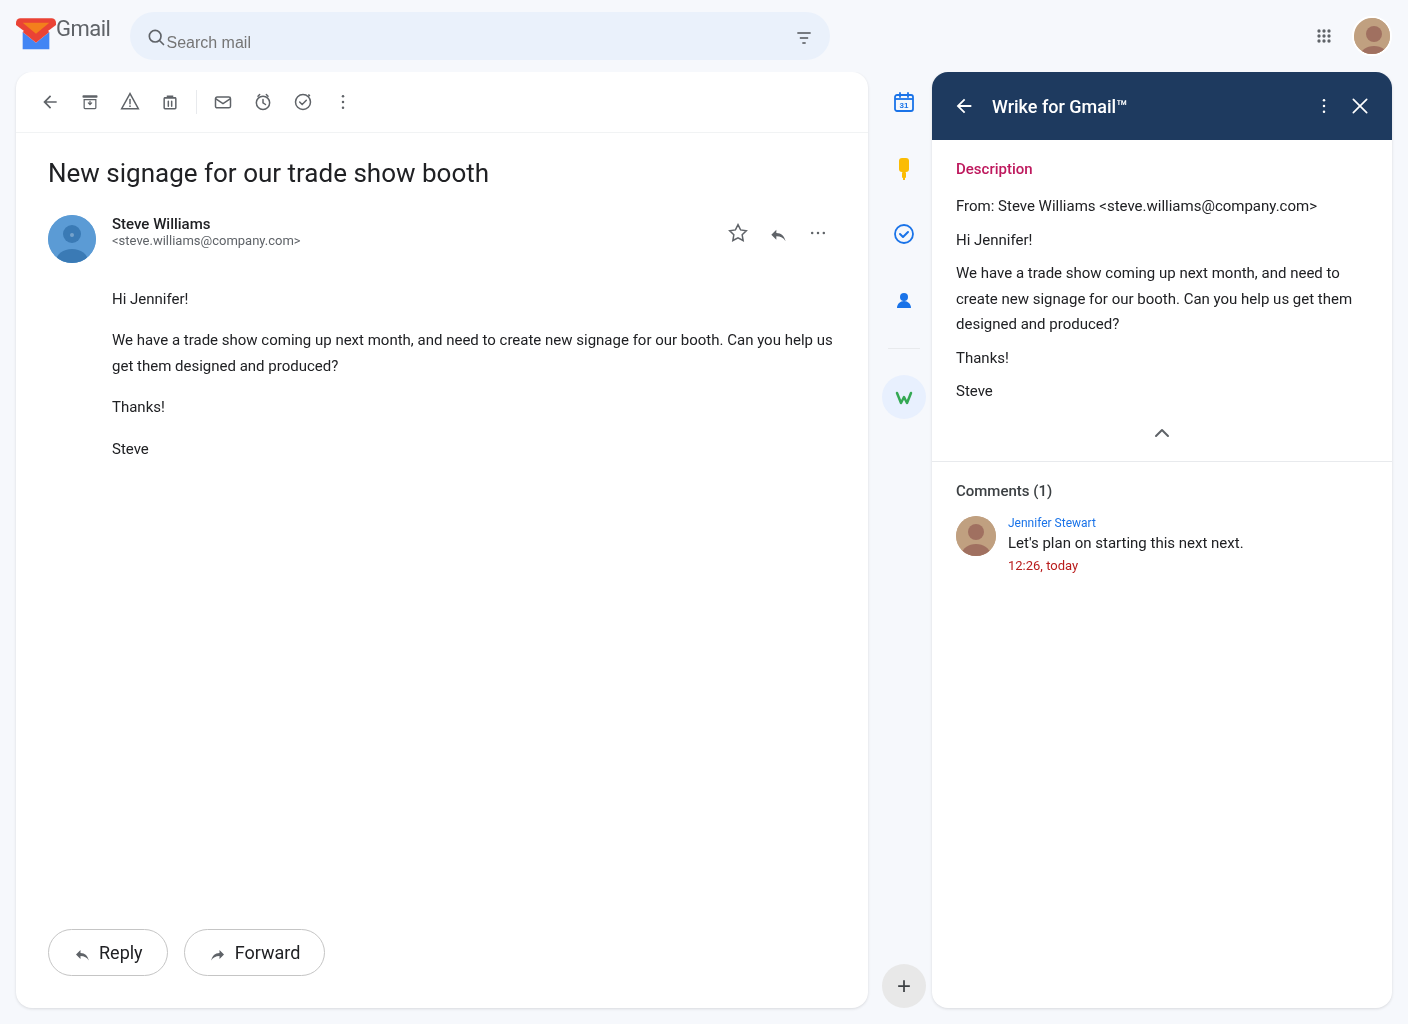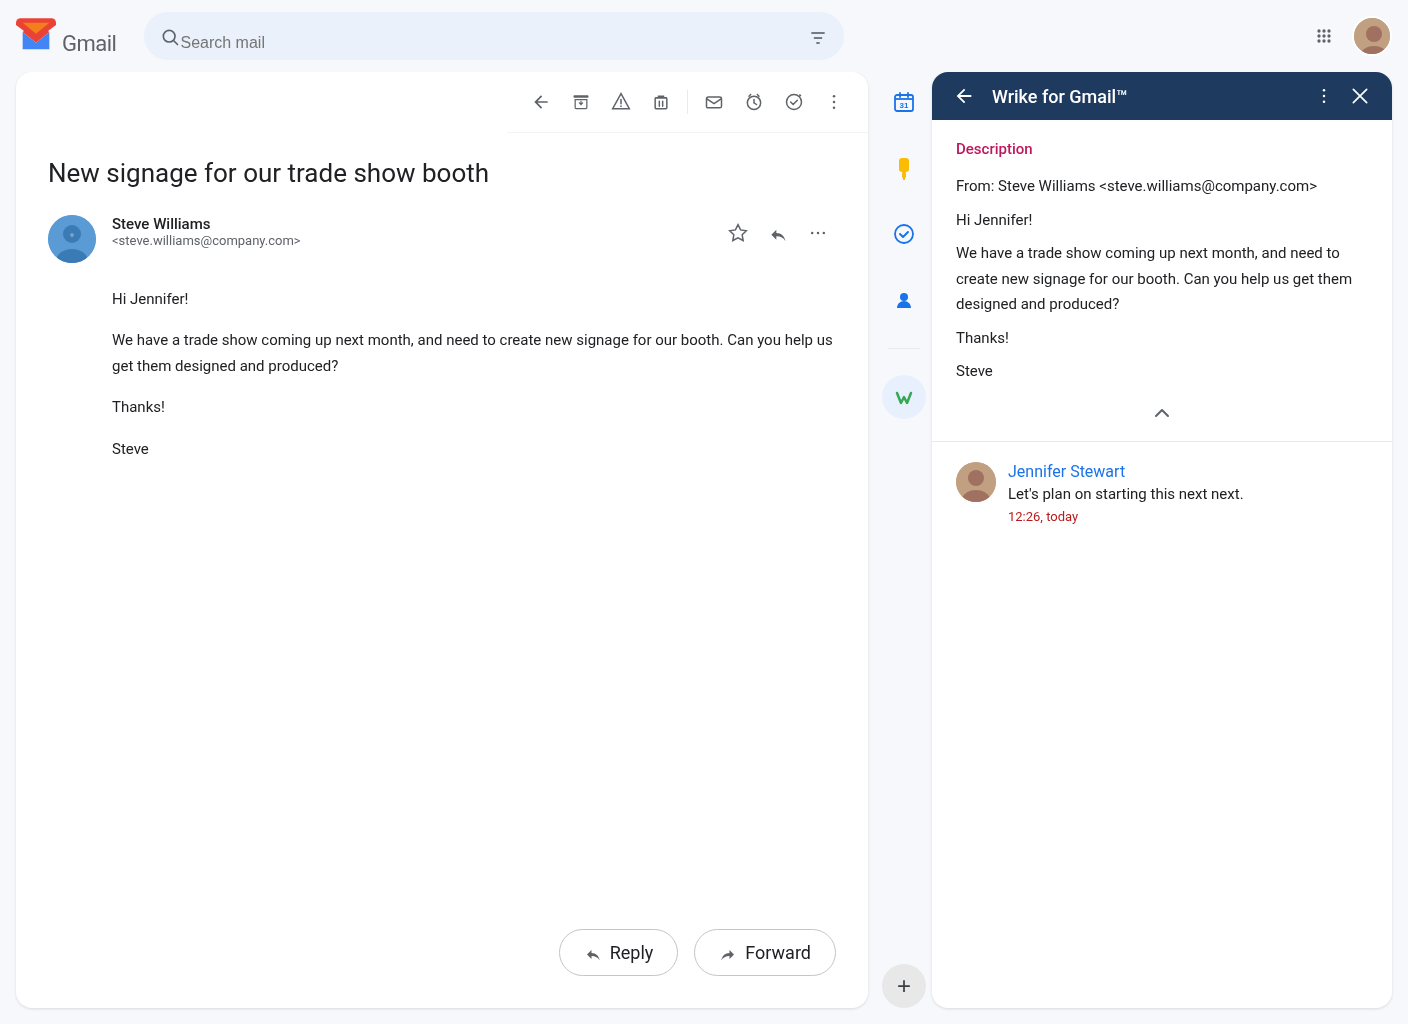--- a/index.html
+++ b/index.html
@@ -18,23 +18,22 @@
       background: #f6f8fc;
       display: flex;
       align-items: center;
       padding: 10px 16px;
       gap: 12px;
       height: 72px;
       flex-shrink: 0;
     }
     .gmail-logo {
       display: flex;
-      align-items: flex-end;
-      gap: 6px;
-      margin-right: 16px;
+      align-items: flex-start;
+      margin-right: 8px;
     }
     .gmail-logo-m {
       width: 40px;
       height: 40px;
     }
     .gmail-logo-text {
       font-size: 22px;
       color: #5f6368;
       font-weight: 400;
       letter-spacing: -0.5px;
@@ -106,21 +105,20 @@
     
     .email-panel {
       flex: 1;
       background: #fff;
       border-radius: 16px;
       margin: 0 8px 16px 16px;
       overflow: hidden;
       display: flex;
       flex-direction: column;
       box-shadow: 0 1px 3px rgba(0,0,0,0.12);
-      align-items: flex-end;
     }
 
     
     .email-toolbar {
       display: flex;
       align-items: center;
       padding: 12px 16px;
       gap: 4px;
       border-bottom: 1px solid #f1f3f4;
     }
@@ -264,21 +262,21 @@
       box-shadow: 0 1px 3px rgba(0,0,0,0.12);
       flex-shrink: 0;
     }
     .wrike-header {
       background: #1e3a5f;
       display: flex;
       align-items: center;
       padding: 14px 16px;
       gap: 12px;
       color: #fff;
-      height: 48px;
+      height: 68px;
       flex-shrink: 0;
     }
     .wrike-back-btn {
       width: 32px;
       height: 32px;
       display: flex;
       align-items: center;
       justify-content: center;
       cursor: pointer;
       color: #fff;
@@ -357,21 +355,21 @@
     .comment-avatar {
       width: 40px;
       height: 40px;
       border-radius: 50%;
       background: #c0a080;
       overflow: hidden;
       flex-shrink: 0;
     }
     .comment-body {}
     .comment-author {
-      font-size: 16px;
+      font-size: 12px;
       color: #1a73e8;
       font-weight: 400;
       margin-bottom: 2px;
     }
     .comment-text {
       font-size: 15px;
       color: #202124;
       line-height: 1.5;
       margin-bottom: 4px;
     }
@@ -656,20 +654,21 @@
 
       <div class="wrike-collapse-btn">
         <svg width="24" height="24" viewBox="0 0 24 24" fill="none">
           <path d="M6 15l6-6 6 6" stroke="#5f6368" stroke-width="2" stroke-linecap="round" stroke-linejoin="round"></path>
         </svg>
       </div>
 
       <div class="wrike-divider"></div>
 
       <div class="wrike-comments-section">
+        <div class="comments-label">Comments (1)</div>
         <div class="comment-item">
           <div class="comment-avatar">
             <svg viewBox="0 0 40 40" width="40" height="40">
               <circle cx="20" cy="20" r="20" fill="#c0a080"></circle>
               <circle cx="20" cy="16" r="8" fill="#a07060"></circle>
               <ellipse cx="20" cy="38" rx="14" ry="10" fill="#a07060"></ellipse>
             </svg>
           </div>
           <div class="comment-body">
             <div class="comment-author">Jennifer Stewart</div>

